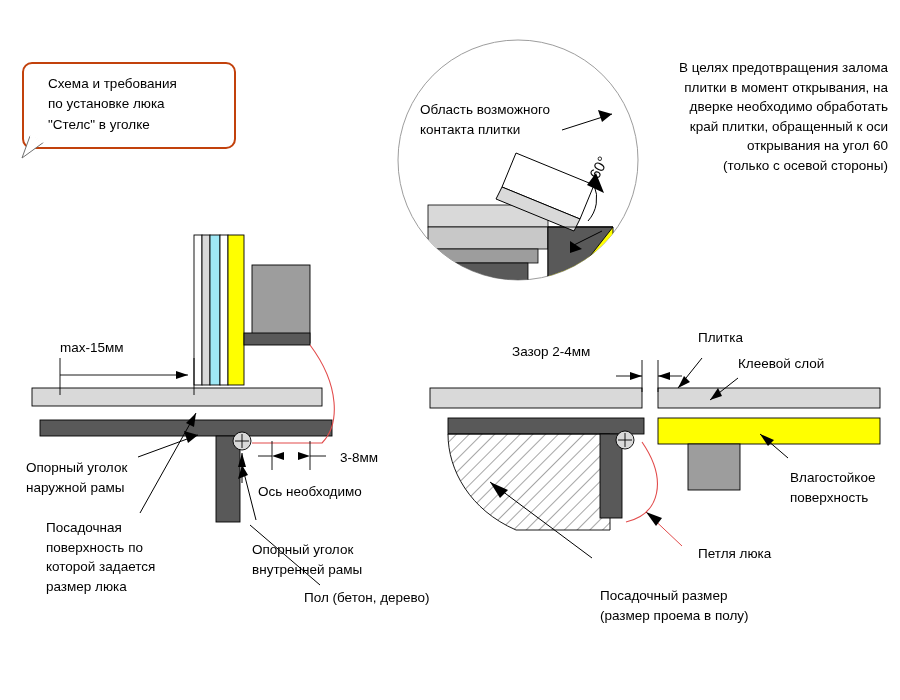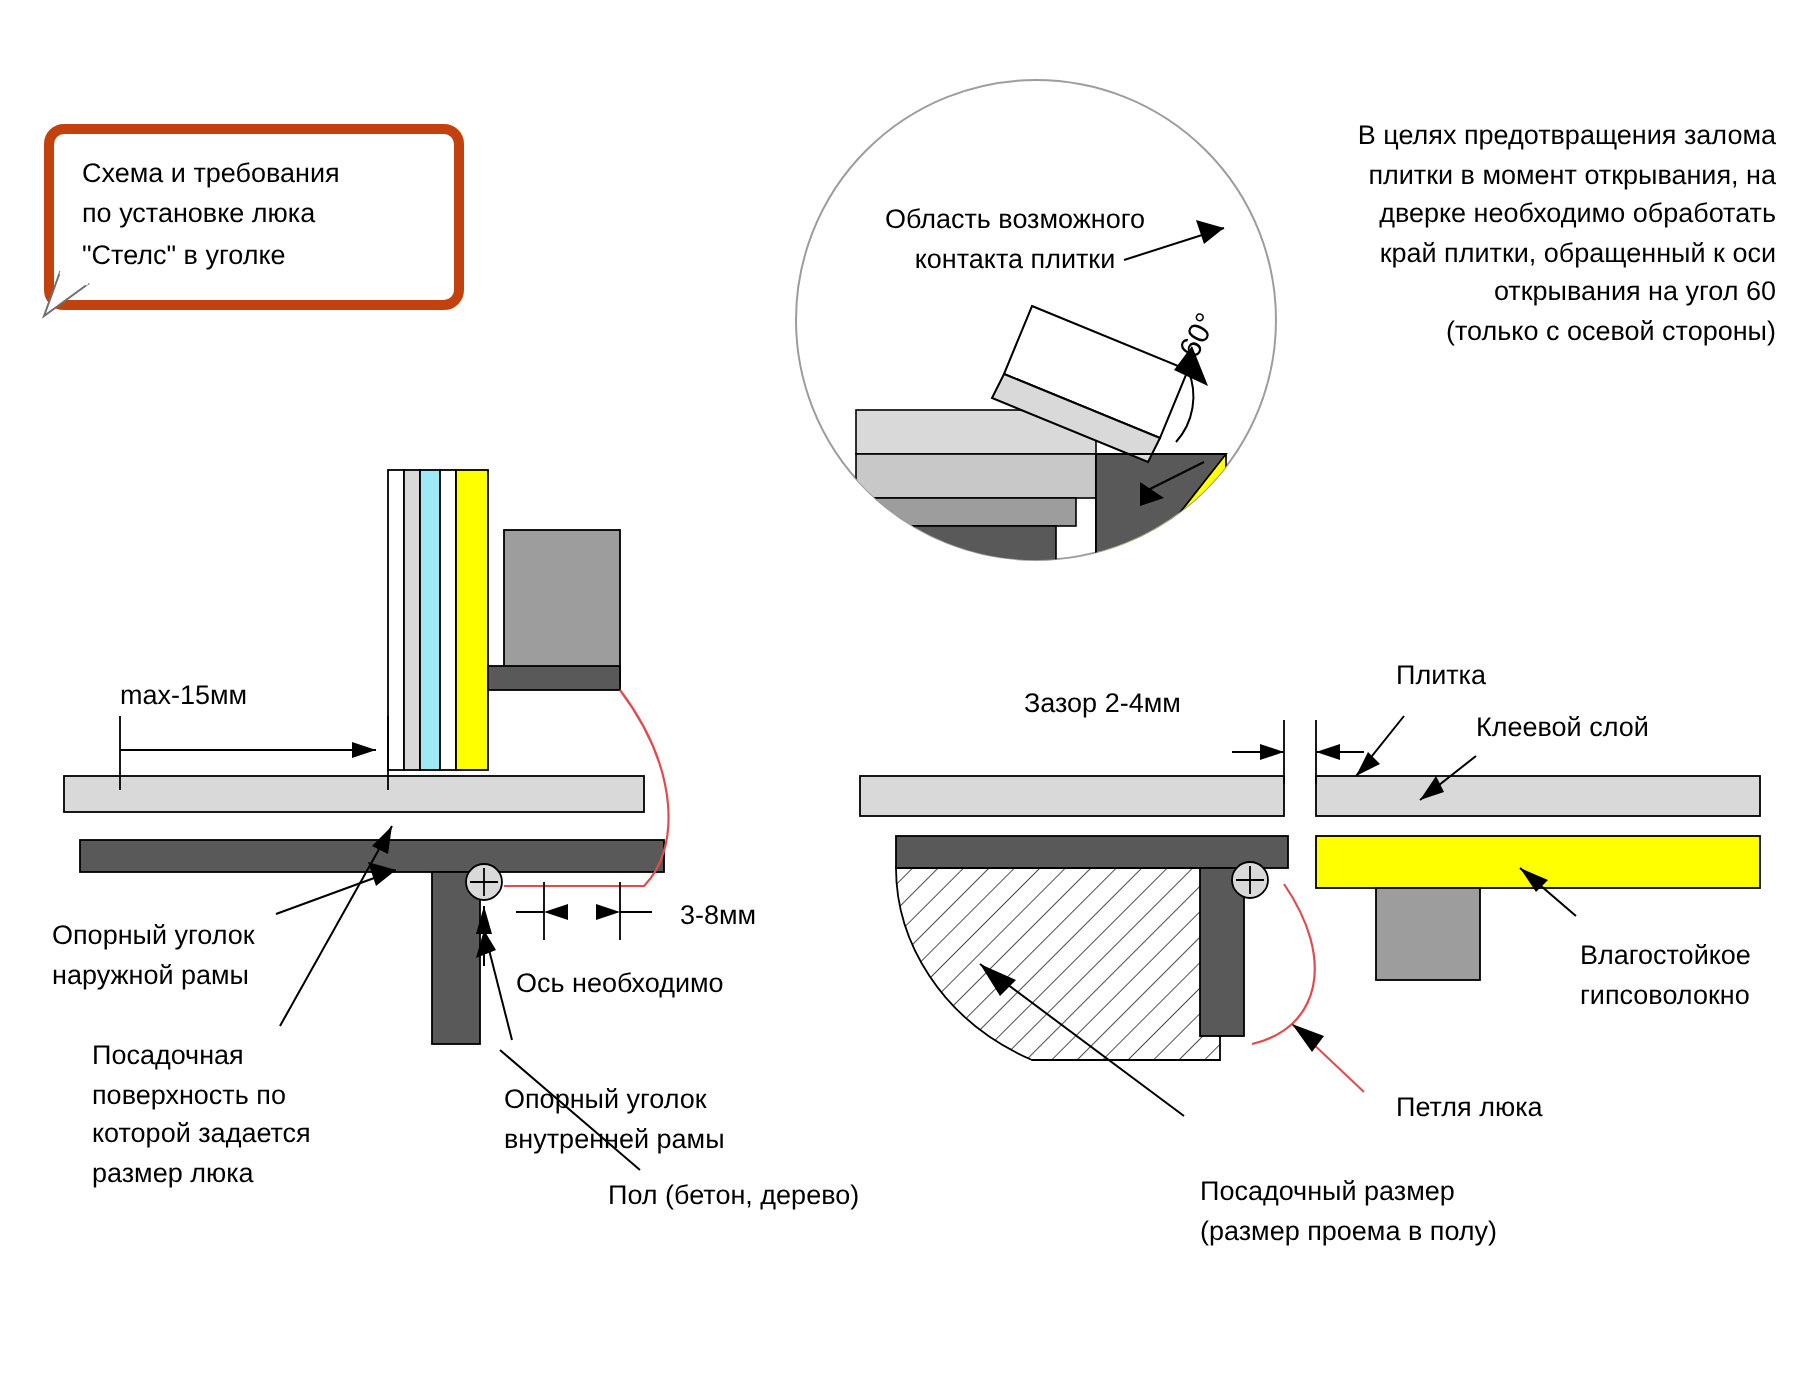--- a/index.html
+++ b/index.html
@@ -16,24 +16,24 @@
     overflow: hidden;
   }
   .abs { position: absolute; }
   .txt {
     font-size: 13.5px;
     color: #000000;
     line-height: 1.45;
     white-space: pre-line;
   }
   .callout-box {
-    border: 5px solid #c2410c;
+    border: 2px solid #c2410c;
     border-radius: 10px;
     background: #ffffff;
-    padding: 10px 14px 12px 14px;
+    padding: 10px 14px 12px 24px;
     font-size: 13.5px;
     line-height: 1.5;
     white-space: pre-line;
   }
   svg { display: block; overflow: visible; }
   .stroke-blk { stroke: #000; fill: none; }
   .stroke-red { stroke: #e24b4b; fill: none; }
 </style>
 </head>
 <body>
@@ -77,21 +77,21 @@
 
       <path d="M196,150 a34,34 0 0 1 -6,36" class="stroke-blk" stroke-width="1"></path>
       <path d="M198,138 L206,158 L189,150 Z" fill="#000"></path>
 
       <path d="M176,210 L204,196" class="stroke-blk" stroke-width="1"></path>
       <path d="M172,206 L184,214 L172,218 Z" fill="#000"></path>
       <path d="M150,192 L215,192" class="stroke-blk" stroke-width="0.9"></path>
     </g>
     <text x="200" y="145" font-family="Liberation Sans, sans-serif" font-size="15" transform="rotate(-62 200 145)">60°</text>
   </svg>
-  <div class="abs txt" style="left:420px; top:100px; width:175px; text-align:center;">Область возможного
+  <div class="abs txt" style="left:420px; top:100px; width:175px; ">Область возможного
 контакта плитки</div>
   <svg class="abs" style="left:560px; top:108px; width:70px; height:60px;">
     <path d="M2,22 L52,6" class="stroke-blk" stroke-width="1"></path>
     <path d="M52,6 L38,2 L42,14 Z" fill="#000"></path>
   </svg>
 
   <svg class="abs" style="left:20px; top:225px; width:420px; height:340px;">
 
     <rect x="174" y="10" width="8" height="150" fill="#ffffff" stroke="#000" stroke-width="0.9"></rect>
     <rect x="182" y="10" width="8" height="150" fill="#d9d9d9" stroke="#000" stroke-width="0.9"></rect>
@@ -201,18 +201,18 @@
     <path d="M226,182 L236,196 L242,188 Z" fill="#000"></path>
 
     <path d="M172,228 L70,152" class="stroke-blk" stroke-width="1"></path>
     <path d="M70,152 L80,168 L88,160 Z" fill="#000"></path>
   </svg>
 
   <div class="abs txt" style="left:512px; top:342px;">Зазор 2-4мм</div>
   <div class="abs txt" style="left:698px; top:328px;">Плитка</div>
   <div class="abs txt" style="left:738px; top:354px;">Клеевой слой</div>
   <div class="abs txt" style="left:790px; top:468px; width:110px;">Влагостойкое
-гипсоволокно</div>
+поверхность</div>
   <div class="abs txt" style="left:698px; top:544px;">Петля люка</div>
   <div class="abs txt" style="left:600px; top:586px; width:200px;">Посадочный размер
 (размер проема в полу)</div>
 
 </div>
 
 </body></html>

